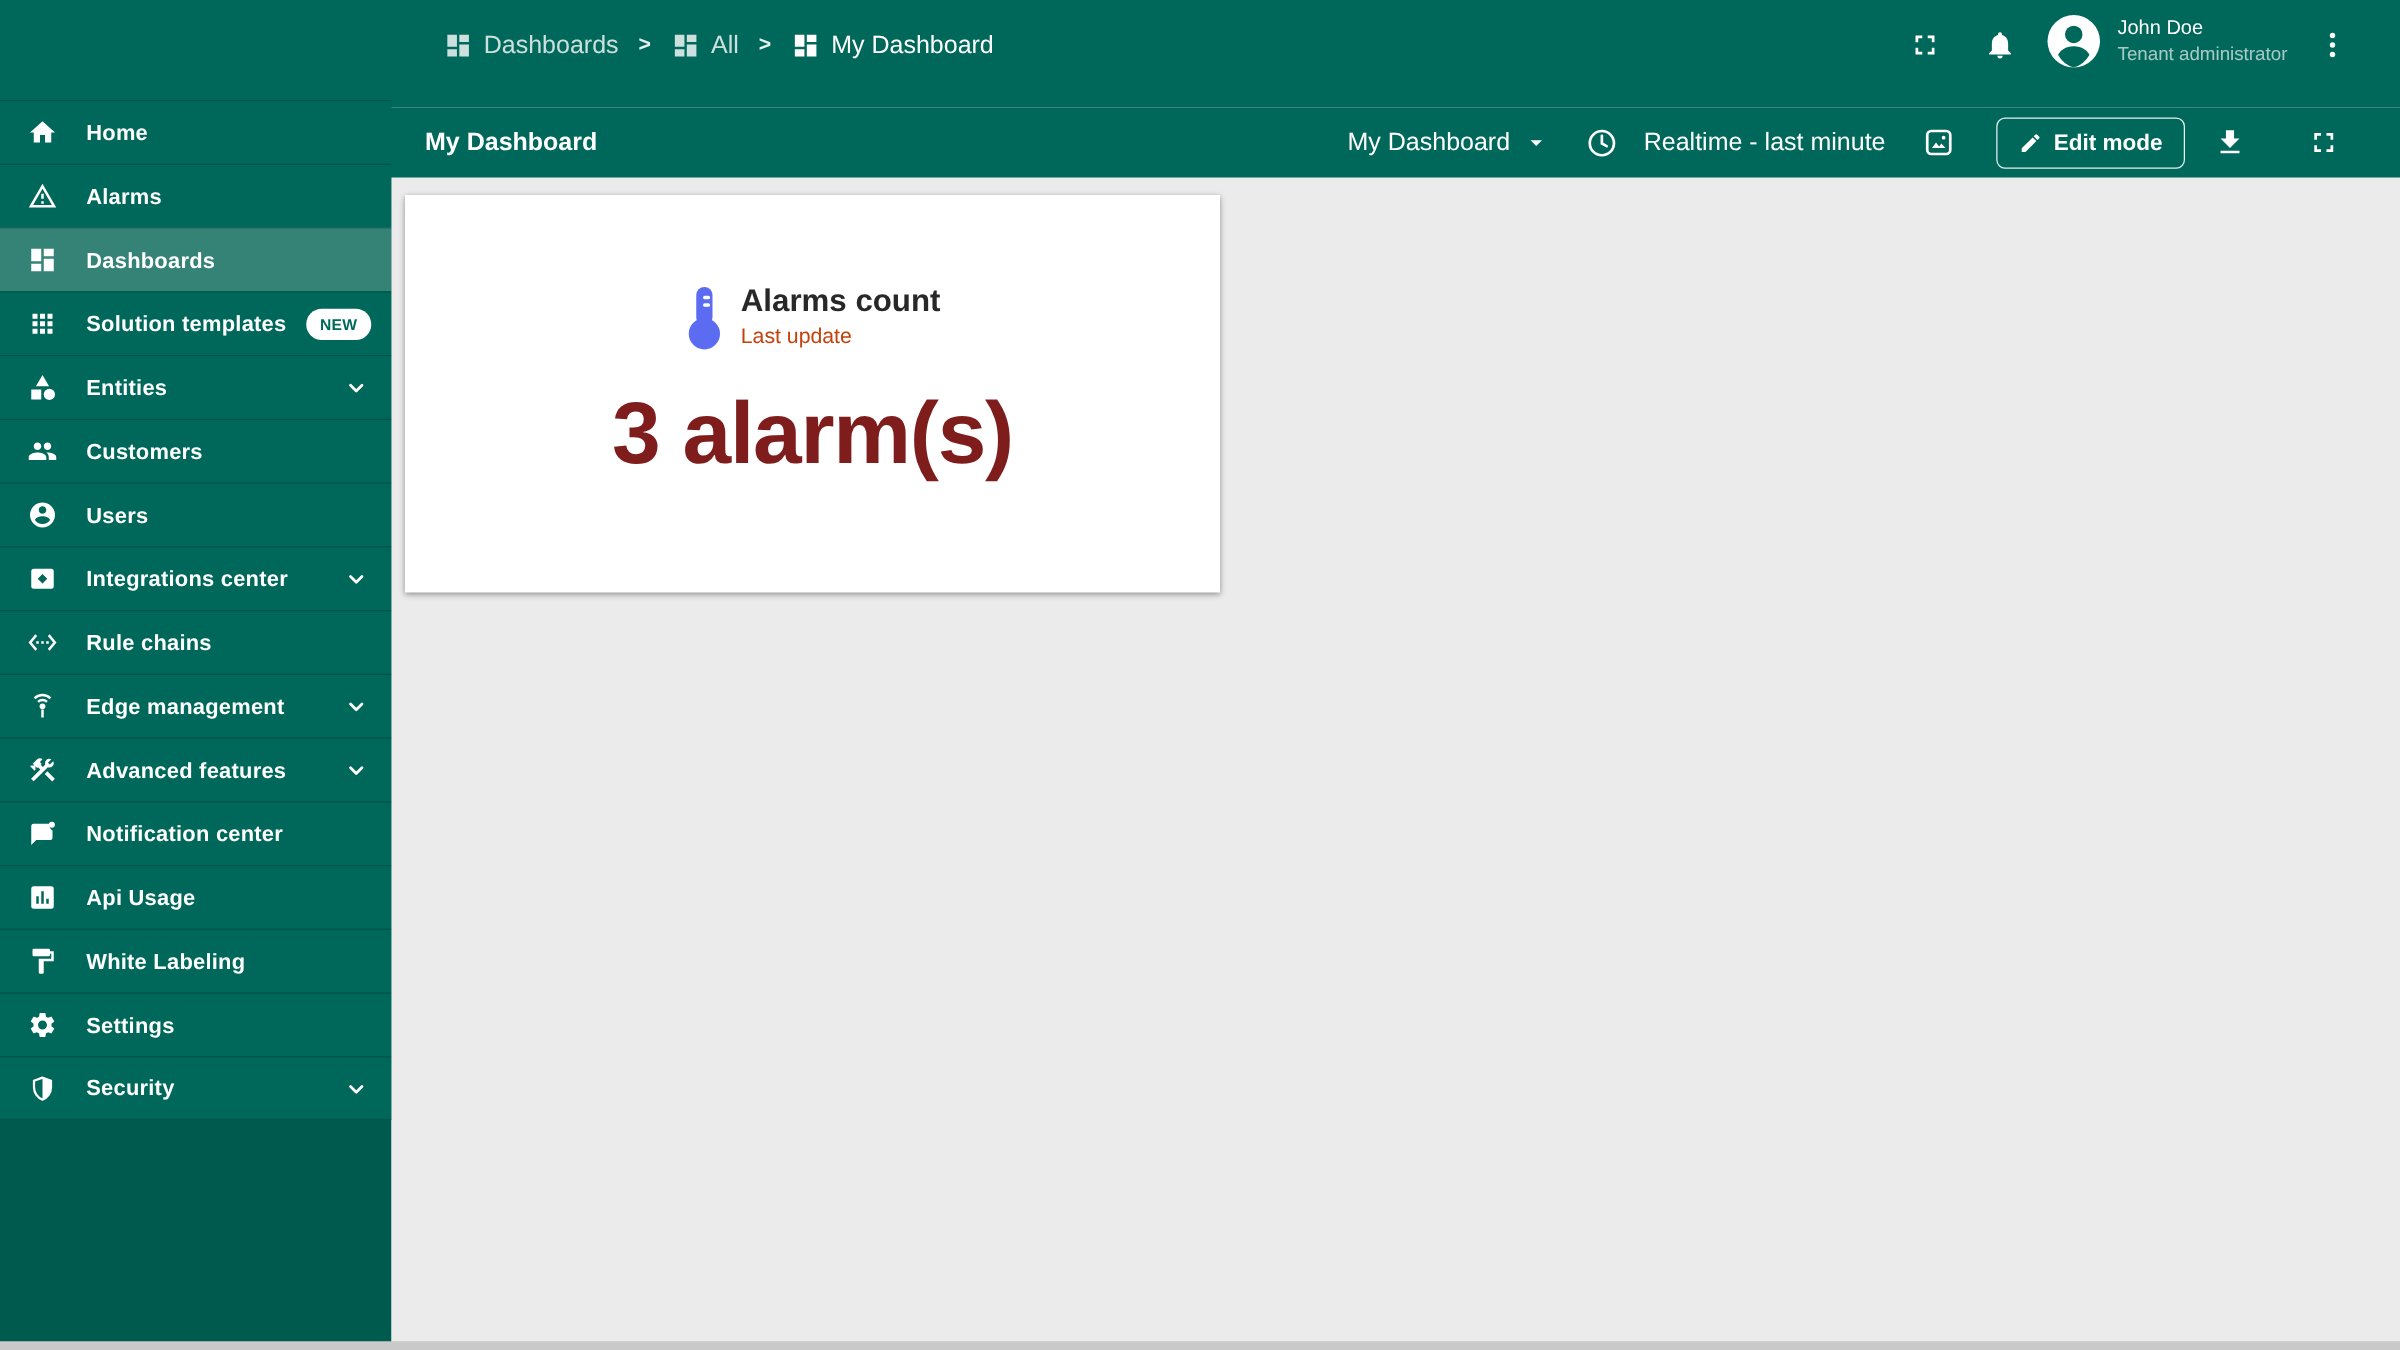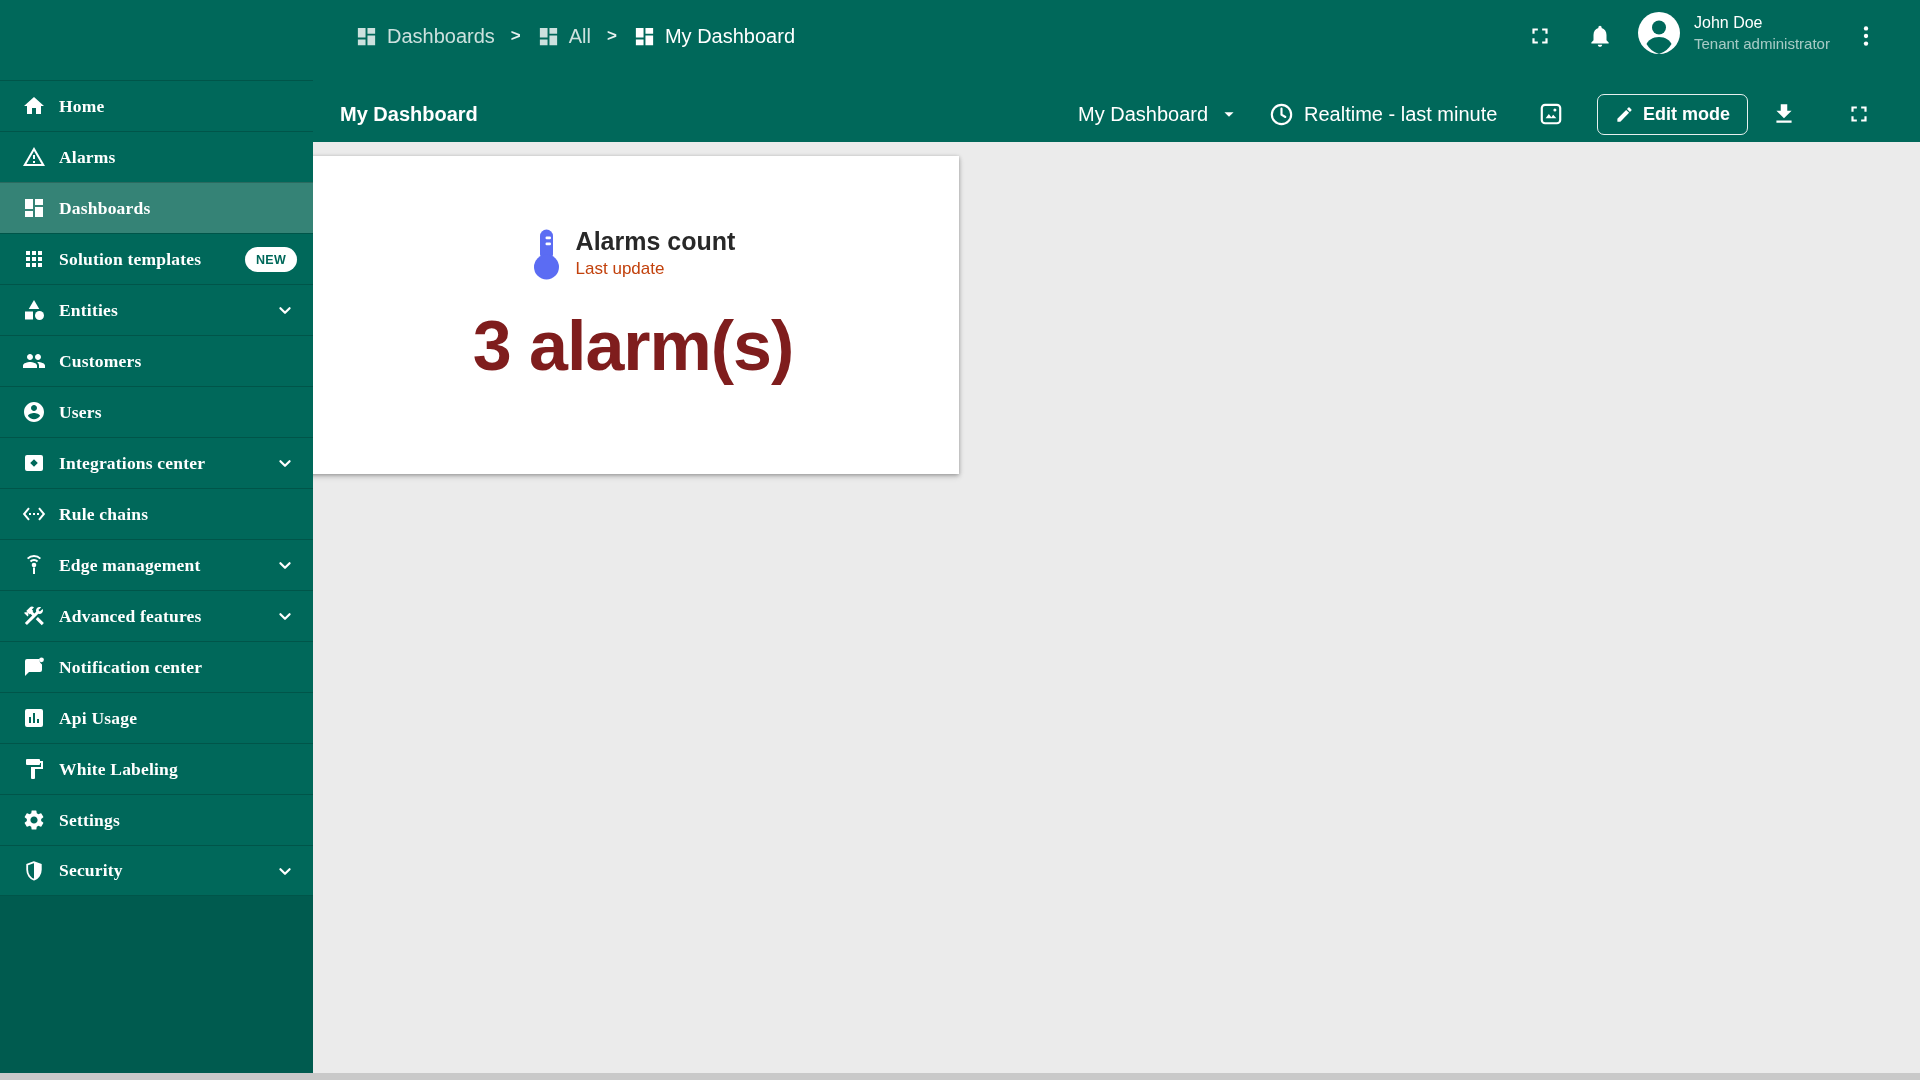--- a/index.html
+++ b/index.html
@@ -36,44 +36,44 @@
   .userblock{position:absolute;left:1694px;top:12px;width:160px;cursor:pointer;}
   .user-name{font-size:16px;color:#fff;line-height:22px;}
   .user-role{font-size:15px;color:rgba(255,255,255,.65);line-height:20px;}
 
   
   .toolbar{position:absolute;left:0;top:86px;width:1920px;height:56px;background:var(--primary);color:#fff;z-index:1;}
   .toolbar-title{position:absolute;left:340px;top:0;height:56px;display:flex;align-items:center;font-size:20px;font-weight:700;}
   .tbr{position:absolute;top:0;height:56px;display:flex;align-items:center;color:#fff;cursor:pointer;}
   .dash-select{left:1078px;gap:10px;font-size:20px;}
   .dash-select .caret svg{width:22px;height:22px;}
-  .timewindow{left:1268px;gap:9px;font-size:20px;}
+  .timewindow{left:1268px;gap:20px;font-size:20px;}
   .timewindow svg{width:27px;height:27px;}
   .img-toggle{left:1538px;}
   .img-toggle svg,.dl-btn svg,.fs2 svg{width:26px;height:26px;}
   .edit-btn{left:1597px;height:41px;top:8px;border:1px solid rgba(255,255,255,.9);border-radius:7px;padding:0 17px;display:flex;align-items:center;gap:9px;font-size:18px;font-weight:600;}
   .edit-btn svg{width:19px;height:19px;}
   .dl-btn{left:1771px;}
   .fs2{left:1846px;}
 
   
   .sidebar{position:absolute;left:0;top:0;width:313px;height:1074px;background:var(--sidebar-dark);z-index:3;}
   .sidebar-head{height:80px;background:var(--primary);}
   .nav-item{position:relative;height:51px;background:var(--primary);border-top:1px solid rgba(0,0,0,.18);display:flex;align-items:center;color:#fff;cursor:pointer;}
   .nav-item.selected{background:#358376;}
   .nav-item:last-child{border-bottom:1px solid rgba(0,0,0,.18);}
   .nav-icon{width:24px;height:24px;margin-left:22px;flex:none;}
   .nav-icon svg{width:100%;height:100%;}
-  .nav-label{margin-left:13px;font-size:17.5px;font-weight:600;letter-spacing:.2px;white-space:nowrap;font-family:Liberation Serif, serif;}
+  .nav-label{margin-left:23px;font-size:17.5px;font-weight:600;letter-spacing:.2px;white-space:nowrap;}
   .nav-chevron{position:absolute;right:17px;width:22px;height:22px;color:#fff;}
   .nav-chevron svg{width:100%;height:100%;}
   .nav-badge{position:absolute;right:16px;top:13px;background:#fff;color:var(--primary);font-size:12.5px;font-weight:700;height:25px;padding:0 11px;border-radius:13px;display:flex;align-items:center;letter-spacing:.3px;}
 
   
-  .main{position:absolute;left:295px;top:142px;width:1607px;height:776px;background:var(--content-bg);}
+  .main{position:absolute;left:312px;top:142px;width:1607px;height:776px;background:var(--content-bg);}
   .widget-card{position:absolute;left:12px;top:14px;width:652px;height:318px;background:#fff;box-shadow:0 1px 4px rgba(0,0,0,.3),0 3px 6px rgba(0,0,0,.12);}
   .widget-header{margin-top:70px;display:flex;justify-content:center;align-items:flex-start;gap:14px;}
   .thermo{width:31px;height:52px;margin-top:2px;}
   .widget-titles{display:flex;flex-direction:column;}
   .widget-title{font-size:25px;font-weight:700;color:#282828;line-height:30px;}
   .widget-subtitle{font-size:17px;color:#c2410c;line-height:22px;margin-top:2px;}
   .widget-value{margin-top:26px;text-align:center;font-size:70px;font-weight:700;color:#7f1d1d;letter-spacing:-1px;}
 
   .hscrollbar{position:absolute;left:0;top:1073px;width:1920px;height:7px;background:#c9c9c9;z-index:5;}
 </style>

